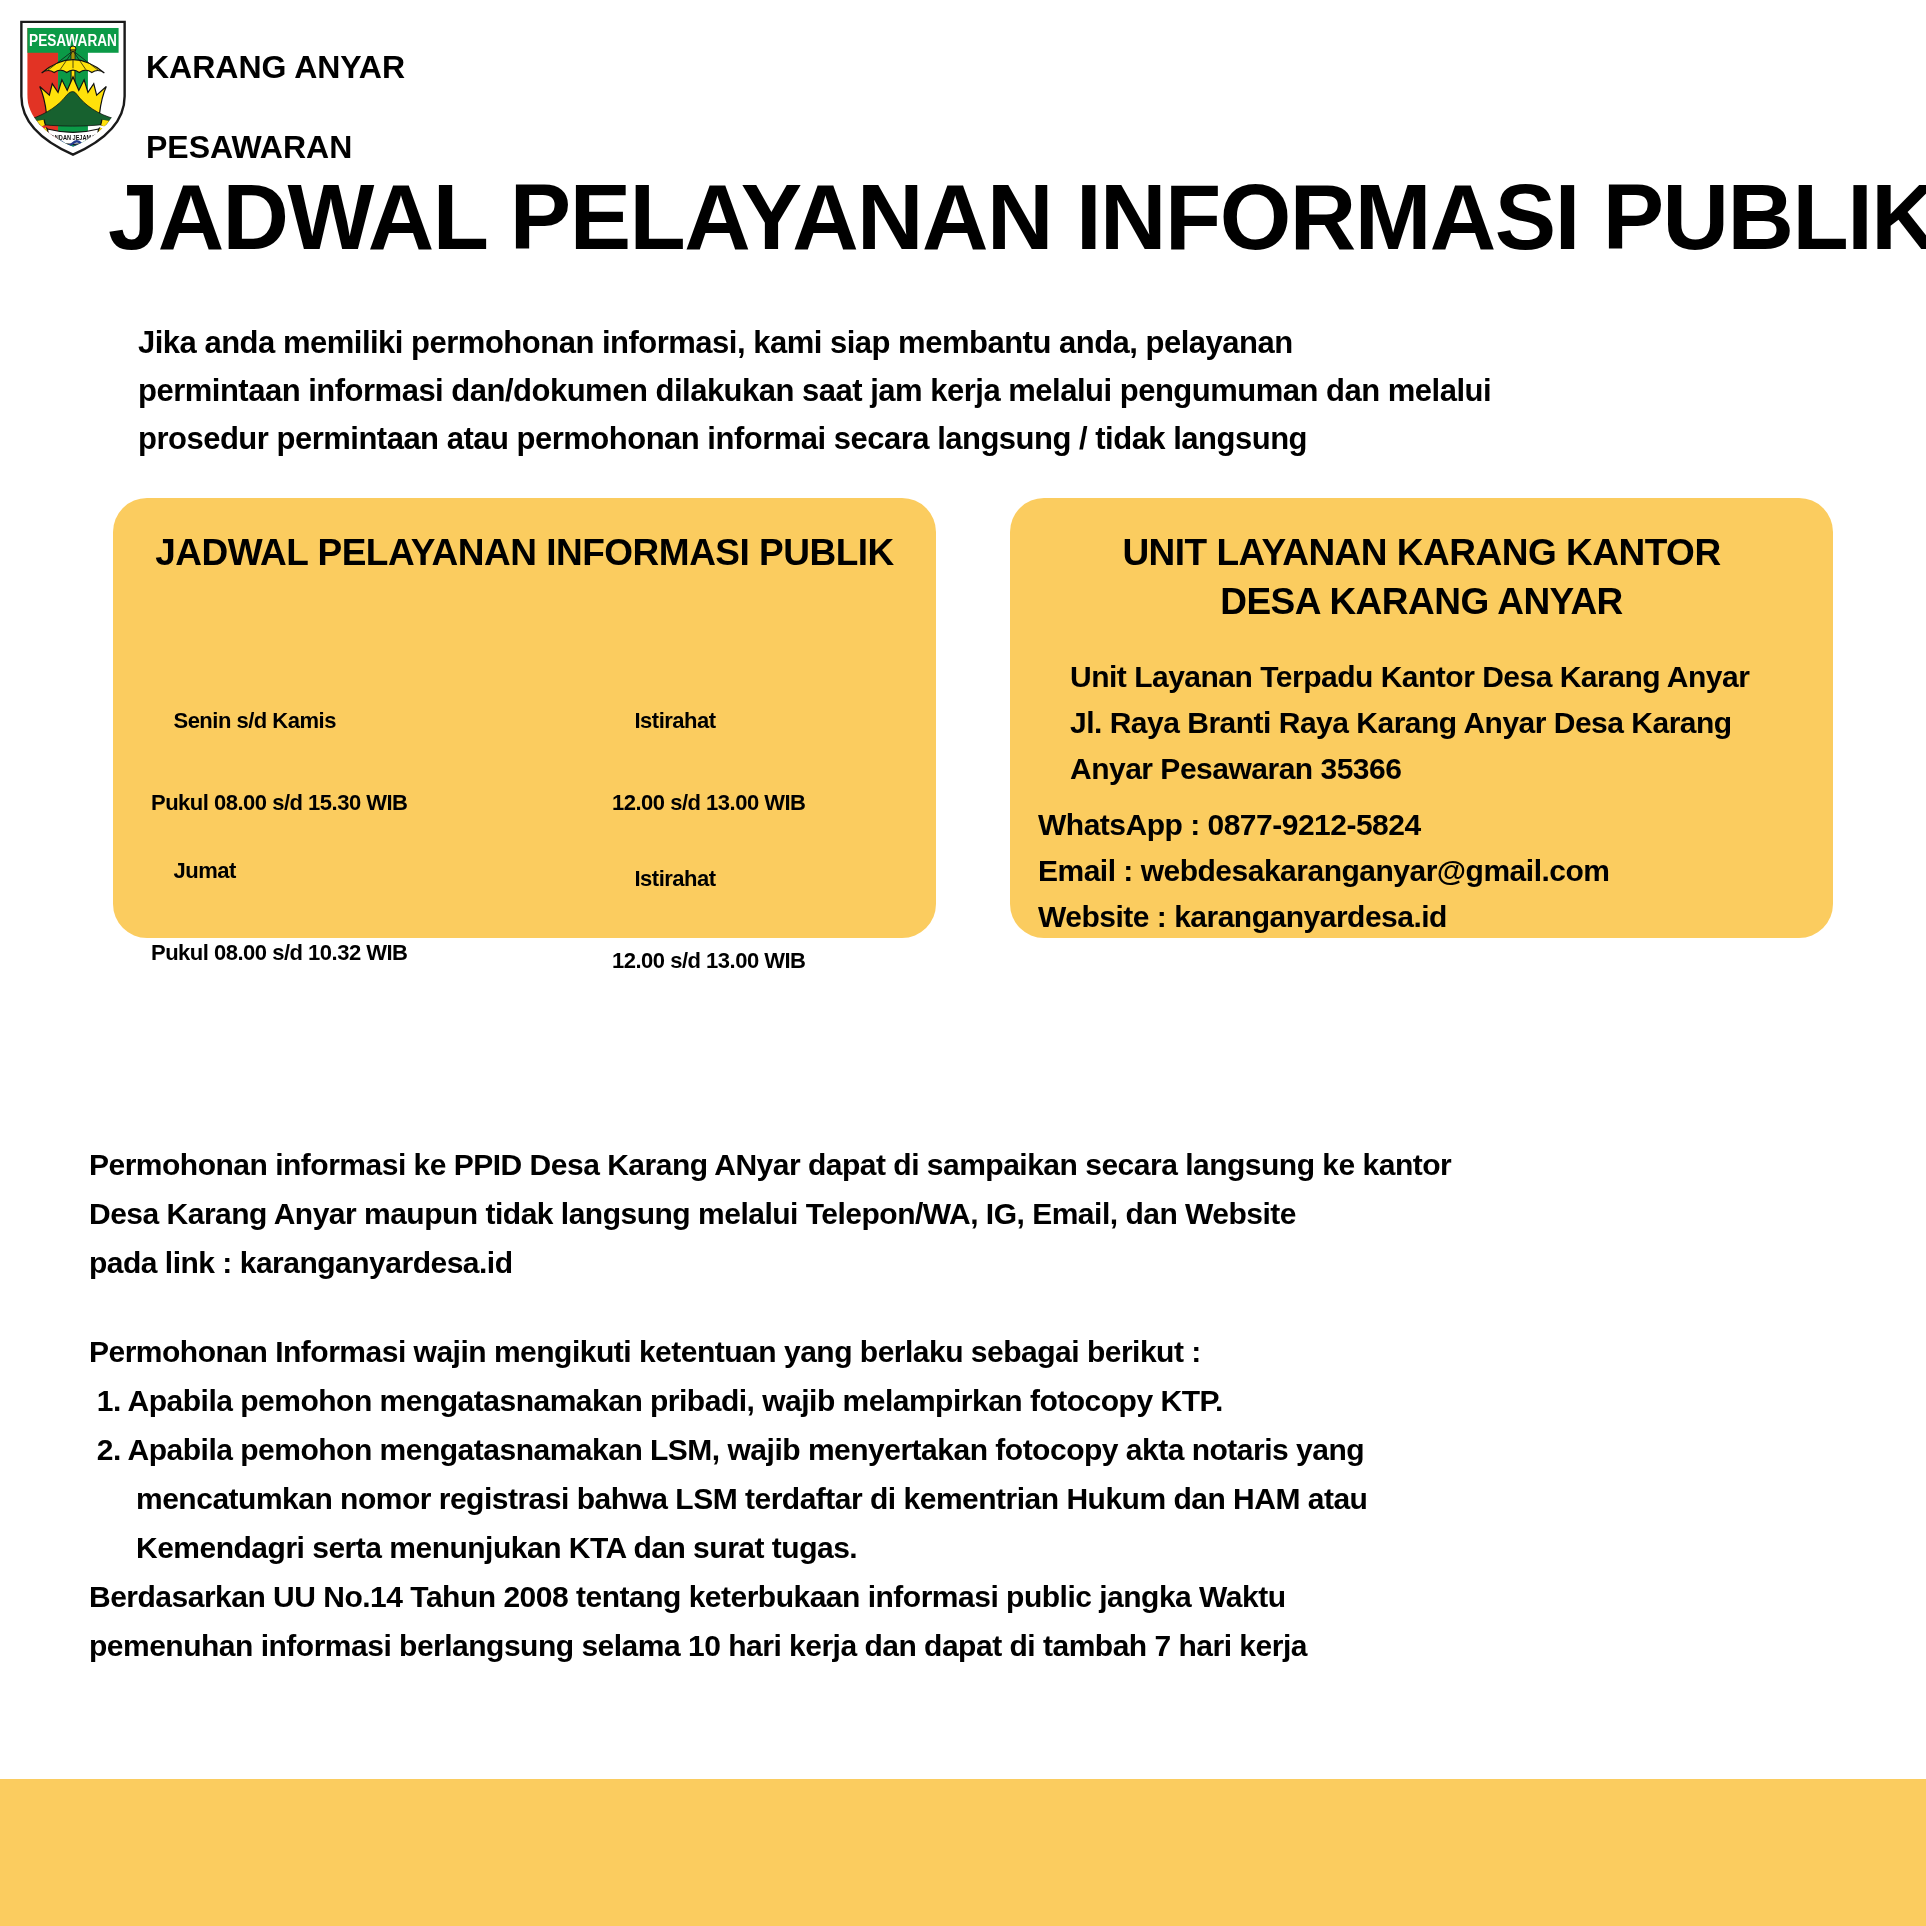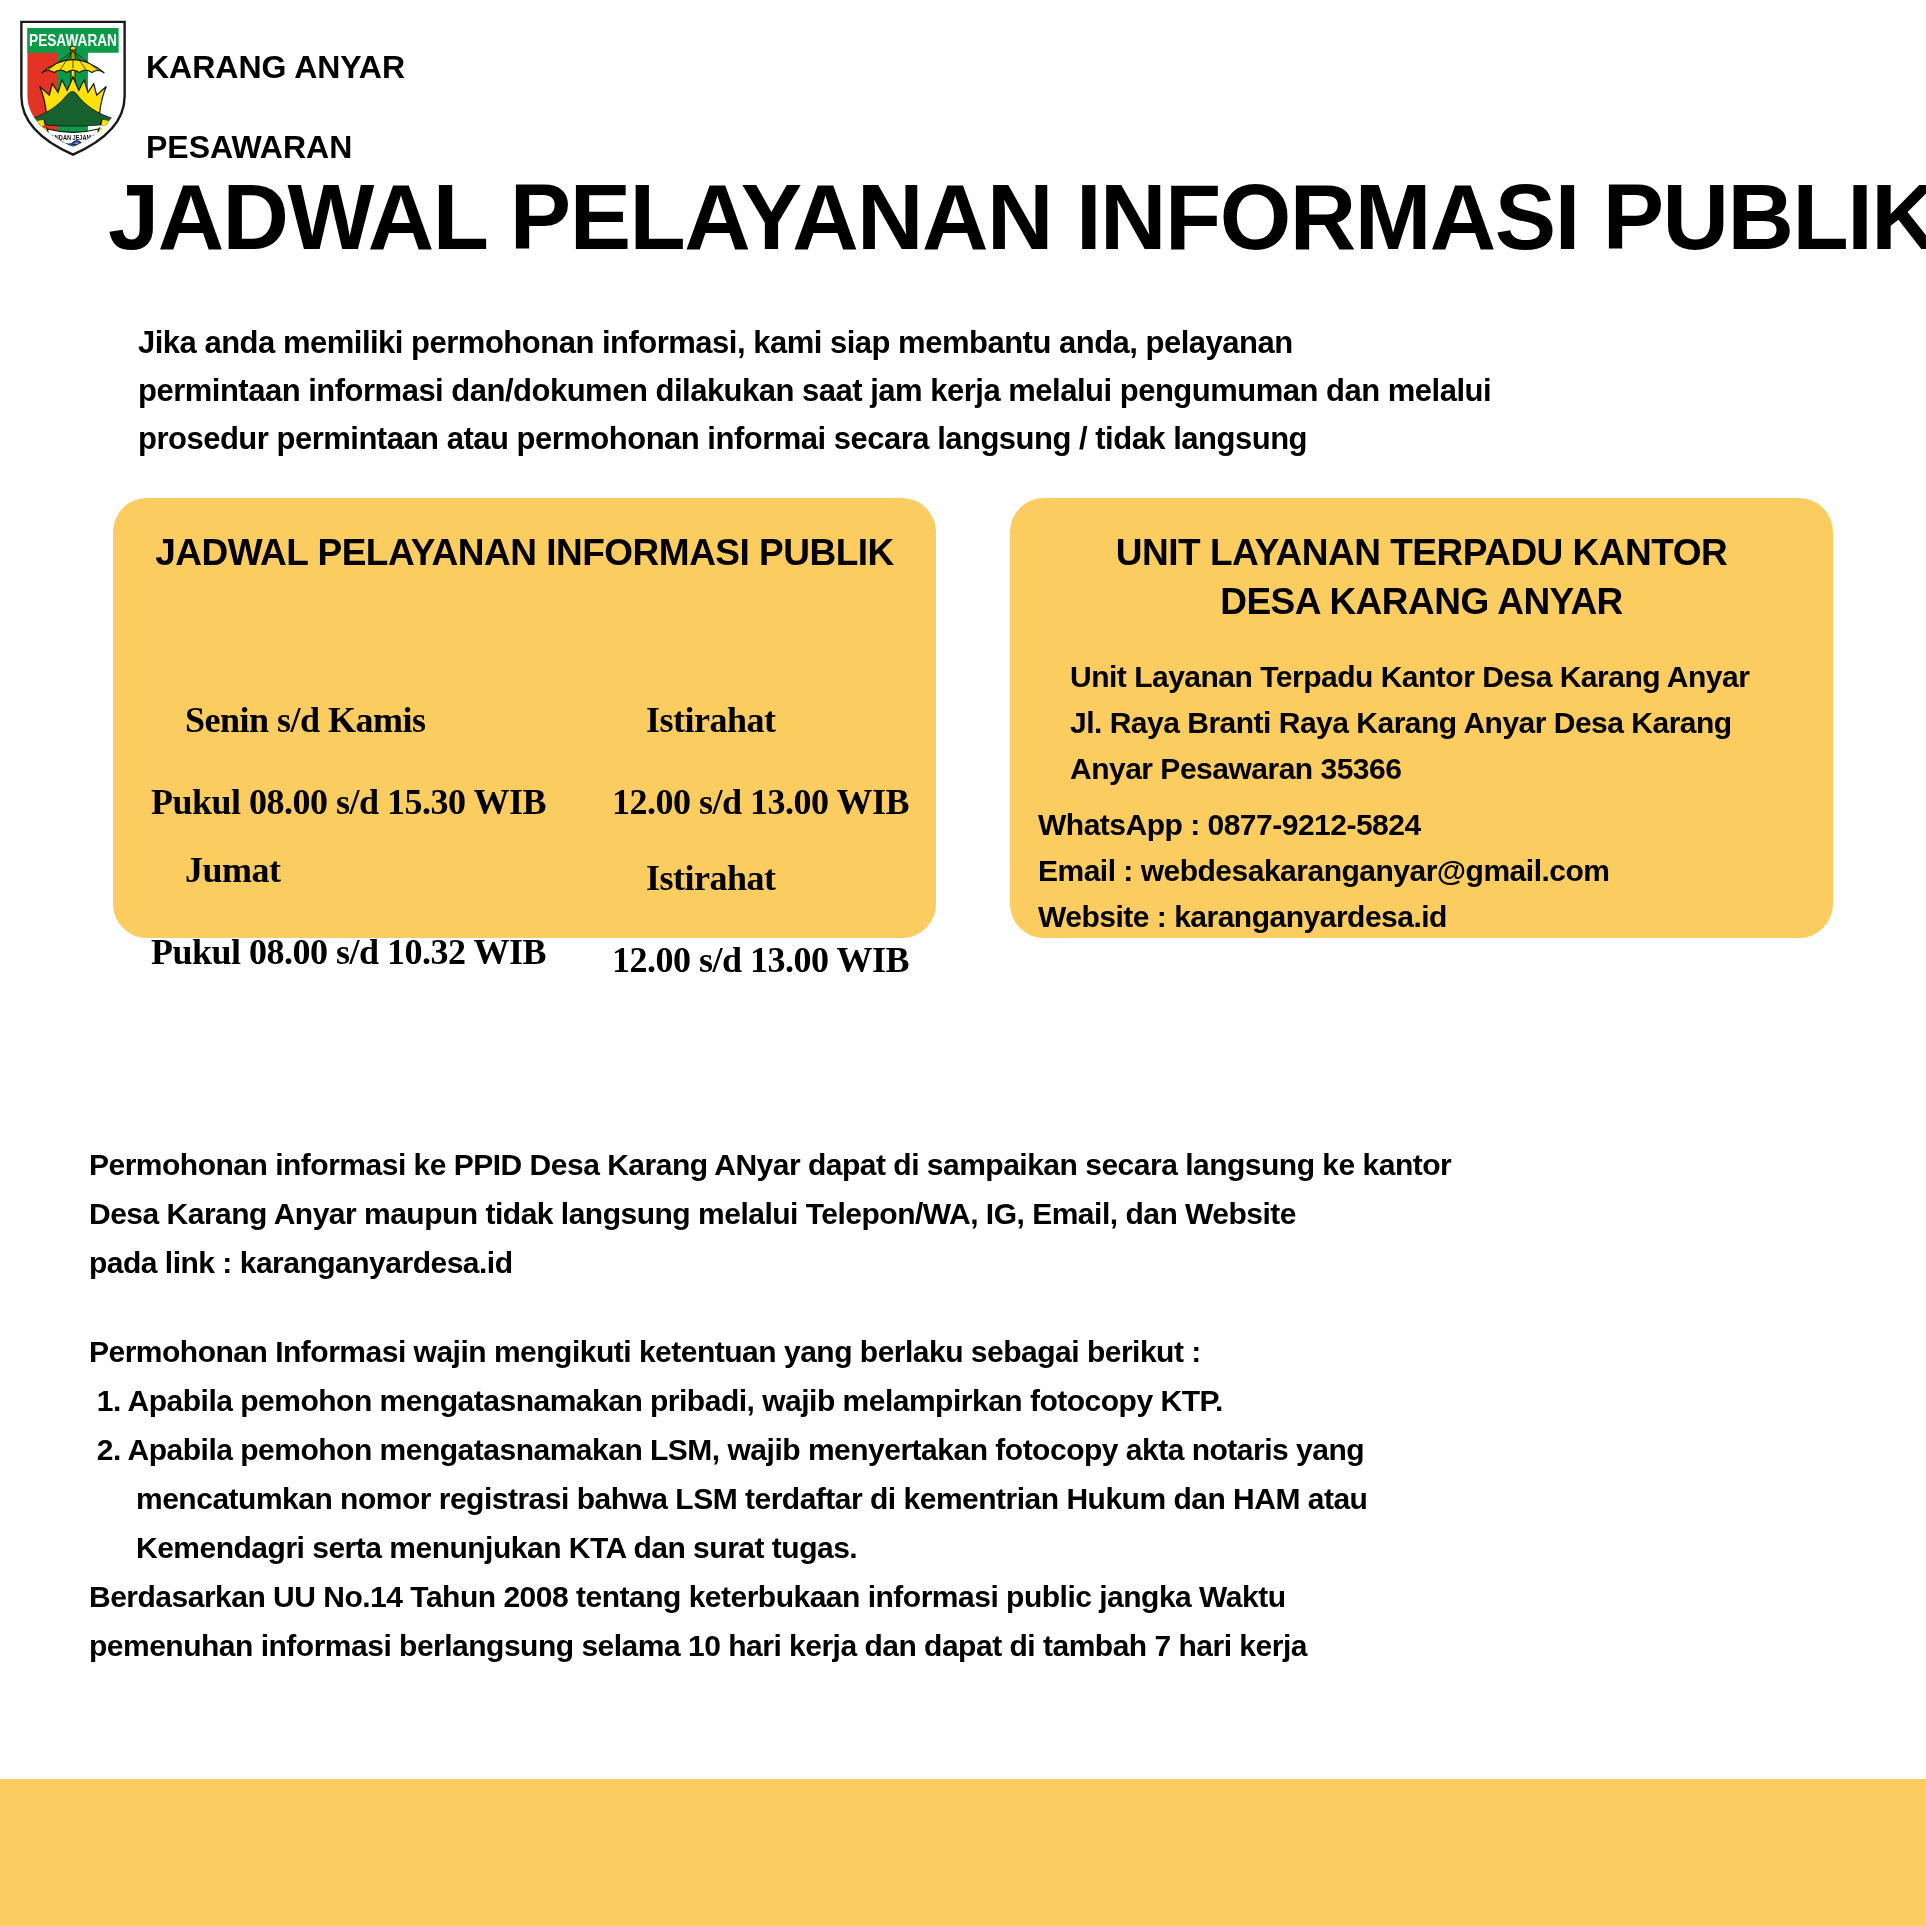--- a/index.html
+++ b/index.html
@@ -19,21 +19,21 @@
 
   
   #intro{left:114px;top:319px;font-size:31px;line-height:48px;letter-spacing:-0.5px;white-space:pre;margin-left:24px;}
 
   
   .card{top:498px;width:823px;height:440px;border-radius:34px;background:#FBCC5F;}
   #card-schedule{left:113px;}
   #card-unit{left:1010px;}
   .card-heading{position:absolute;left:0;top:30px;width:100%;text-align:center;
     font-size:37px;line-height:49px;letter-spacing:-0.5px;margin:0;font-weight:700;white-space:pre;}
-  .cell{position:absolute;font-size:36px;line-height:41px;letter-spacing:-0.5px;white-space:pre;font-family:Liberation Serif, serif;}
+  .cell{position:absolute;font-size:22px;line-height:41px;letter-spacing:-0.5px;white-space:pre;}
   .cell .t2{display:block;}
   #cell-day1{left:38px;top:161px;}
   #cell-break1{left:499px;top:161px;}
   #cell-day2{left:38px;top:311px;}
   #cell-break2{left:499px;top:319px;}
 
   .card-block{position:absolute;left:28px;font-size:30px;line-height:46px;letter-spacing:-0.5px;white-space:pre;}
   #unit-address{top:156px;margin-left:32px;}
   #unit-contact{top:304px;}
 
@@ -113,21 +113,21 @@
     <span class="t1">Jumat</span>
     <span class="t2">Pukul 08.00 s/d 10.32 WIB</span>
   </div>
   <div class="cell" id="cell-break2">
     <span class="t1">Istirahat</span>
     <span class="t2">12.00 s/d 13.00 WIB</span>
   </div>
 </div>
 
 <div class="abs card" id="card-unit">
-  <h2 class="card-heading"><span>UNIT LAYANAN TERPADU KANTOR</span><br><span>DESA KARANG ANYAR</span></h2>
+  <h2 class="card-heading"><span>UNIT LAYANAN KARANG KANTOR</span><br><span>DESA KARANG ANYAR</span></h2>
 
   <div class="card-block" id="unit-address">Unit Layanan Terpadu Kantor Desa Karang Anyar
 Jl. Raya Branti Raya Karang Anyar Desa Karang
 Anyar Pesawaran 35366</div>
   <div class="card-block" id="unit-contact">WhatsApp : 0877-9212-5824
 Email : webdesakaranganyar@gmail.com
 Website : karanganyardesa.id</div>
 </div>
 
 <div class="abs bodytext" id="para1">Permohonan informasi ke PPID Desa Karang ANyar dapat di sampaikan secara langsung ke kantor

